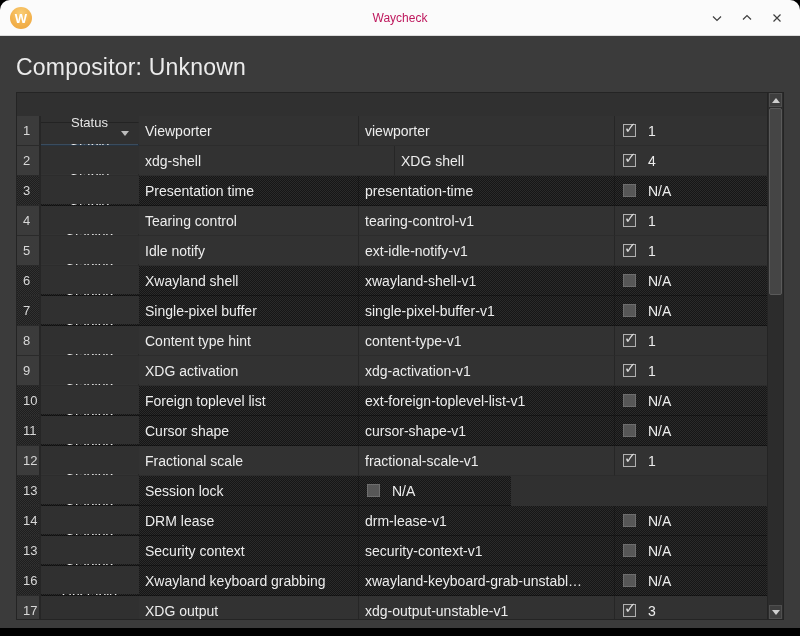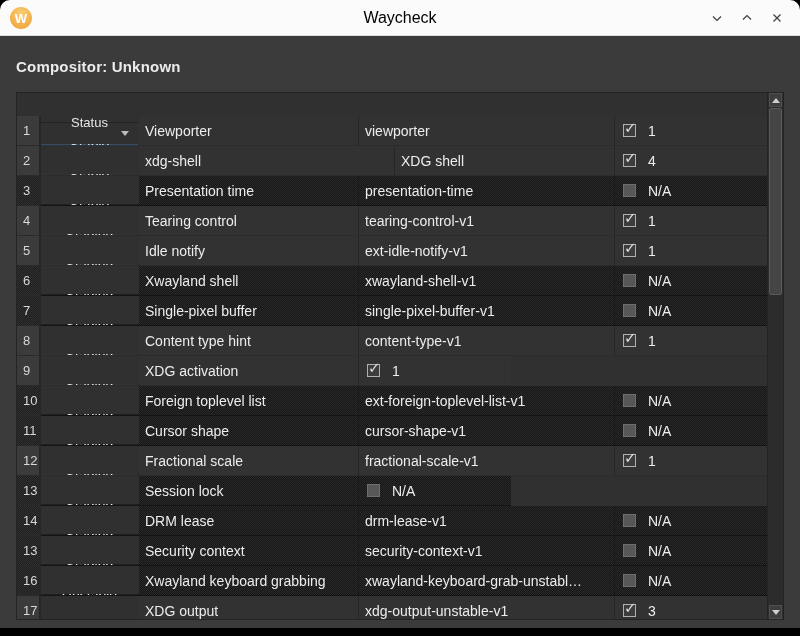--- a/index.html
+++ b/index.html
@@ -17,31 +17,31 @@
     position:relative;height:36px;background:#fbfbfb;
     border-bottom:1px solid #dcdcdc;box-sizing:border-box;
     display:flex;align-items:center;justify-content:center;
   }
   .app-icon{
     position:absolute;left:10px;top:7px;width:22px;height:22px;border-radius:50%;
     background:radial-gradient(circle at 50% 28%,#f9cd74 0%,#f3b34f 55%,#eca43c 100%);
     display:flex;align-items:center;justify-content:center;
     color:#fff;font-weight:bold;font-size:13px;line-height:1;
   }
-  .win-title{font-size:16px;color:#000000;}
+  .win-title{font-size:12px;color:#be185d;}
   .controls{position:absolute;right:8px;top:0;height:36px;display:flex;align-items:center;}
   .ctrl-btn{
     width:30px;height:30px;background:transparent;border:none;padding:0;margin:0;
     display:flex;align-items:center;justify-content:center;cursor:default;
   }
   .ctrl-btn svg{display:block;}
   
   .heading{
-    position:absolute;left:16px;top:52px;font-size:15px;line-height:30px;
-    color:#ebebeb;font-weight:700;letter-spacing:.2px;
+    position:absolute;left:16px;top:52px;font-size:23px;line-height:30px;
+    color:#ebebeb;font-weight:400;letter-spacing:.2px;
   }
   
   .table-wrap{
     position:absolute;left:16px;top:92px;width:768px;height:528px;
     border:1px solid #242424;box-sizing:border-box;background:#303030;overflow:hidden;
   }
   .thead{display:flex;height:23px;}
   .hcell{
     box-sizing:border-box;background:#464646;color:#e6e6e6;font-size:13px;
     display:flex;align-items:center;justify-content:center;position:relative;
@@ -246,20 +246,21 @@
             <div class="checkbox checked">
               <div class="mark">✓</div>
             </div>
             <div class="impl-value">1</div>
           </div>
         </div>
         <div class="row">
           <div class="cell-num">9</div>
           <div class="cell cell-status">Staging</div>
           <div class="cell cell-name">XDG activation</div>
+          <div class="cell cell-id">xdg-activation-v1</div>
           <div class="cell cell-impl">
             <div class="checkbox checked">
               <div class="mark">✓</div>
             </div>
             <div class="impl-value">1</div>
           </div>
         </div>
         <div class="row dark">
           <div class="cell-num">10</div>
           <div class="cell cell-status">Staging</div>

